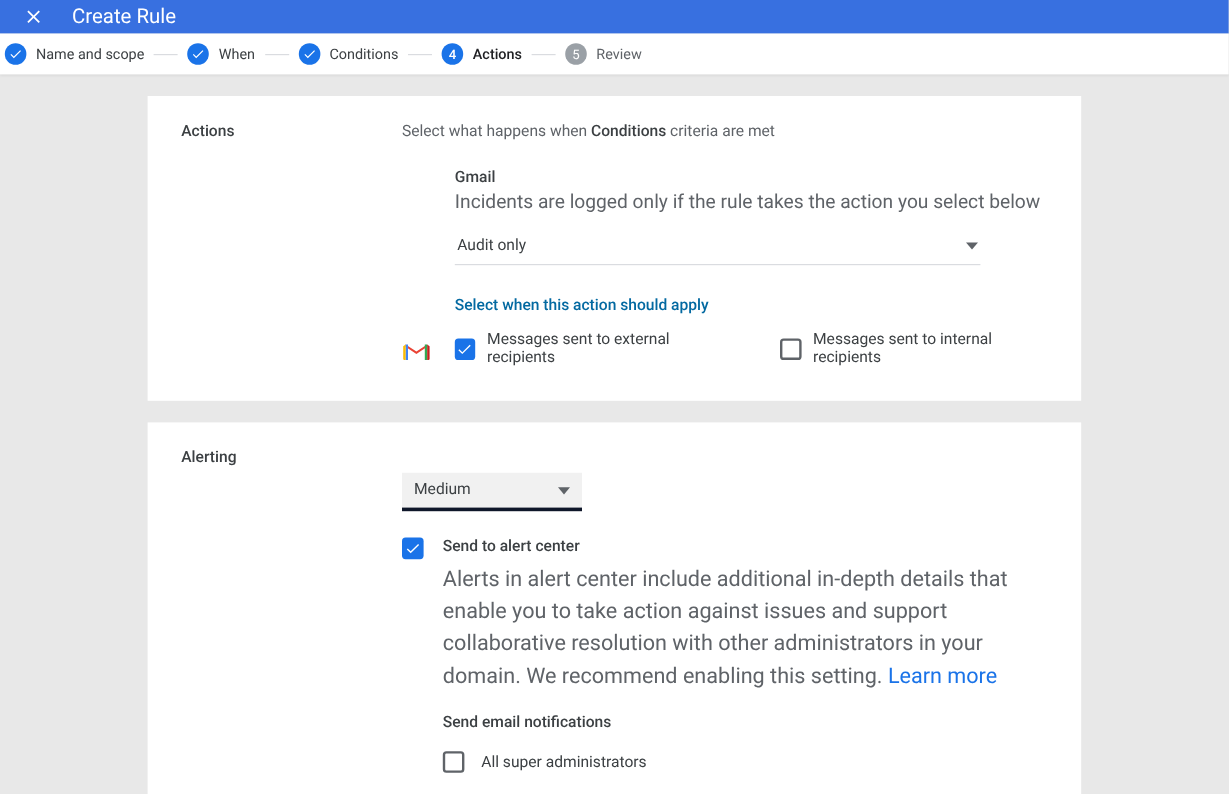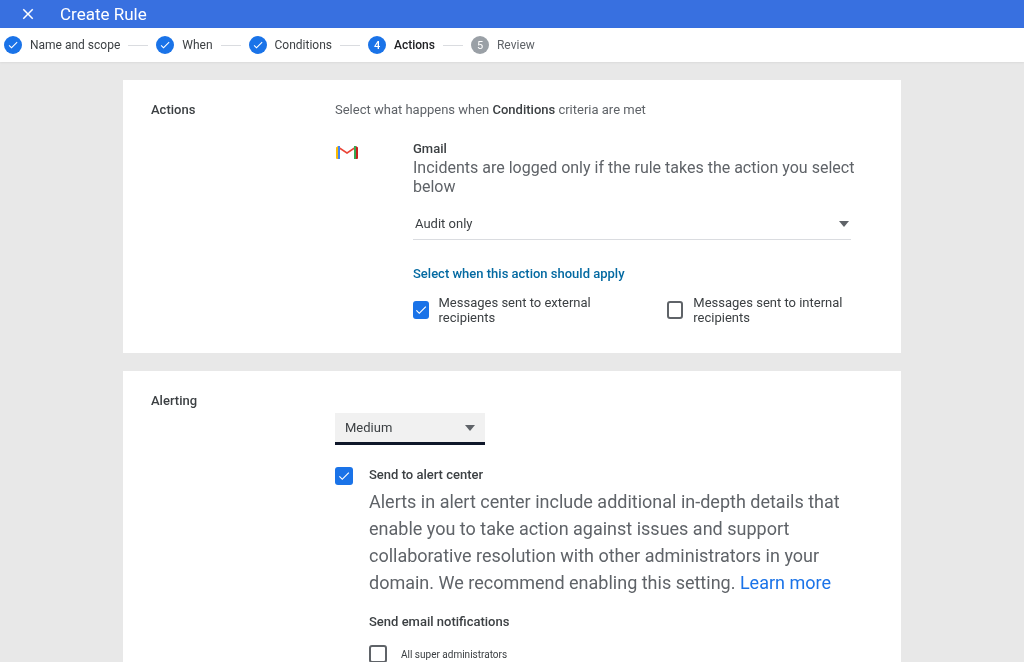--- a/index.html
+++ b/index.html
@@ -23,21 +23,21 @@
     
     .content { padding: 18px 0 0 0; display: flex; flex-direction: column; align-items: center; gap: 18px; }
     .card { background: #fff; width: 778px; padding: 22px 28px 28px 28px; }
     .card-row { display: flex; }
     .card-label { width: 184px; font-size: 13px; font-weight: 500; color: #3c4043; }
     .card-body { flex: 1; font-size: 13px; color: #3c4043; }
     
     .intro { color: #5f6368; font-size: 13px; }
     .intro b { color: #3c4043; font-weight: 500; }
     
-    .app-row { display: flex; align-items: flex-start; margin-top: 24px; gap: 34px; }
+    .app-row { display: flex; align-items: flex-end; margin-top: 24px; }
     .gmail-icon { width: 24px; margin-right: 20px; margin-top: 2px; }
     .app-name { font-size: 13px; font-weight: 500; color: #3c4043; }
     .app-desc { font-size: 16px; color: #5f6368; margin-top: 2px; }
     
     .select-field { border: none; border-bottom: 1px solid #dadce0; width: 438px; height: 32px; display: flex; align-items: center; justify-content: space-between; font-size: 13px; color: #3c4043; margin-top: 12px; cursor: pointer; padding: 0 2px; }
     .select-field svg { width: 10px; height: 10px; fill: #5f6368; }
     
     .subhead { font-size: 13px; font-weight: 500; color: #0369a1; margin-top: 26px; }
     .checkbox-row { display: flex; gap: 46px; margin-top: 14px; }
     .checkbox-item { display: flex; align-items: center; gap: 10px; cursor: pointer; }
@@ -56,21 +56,21 @@
     .alert-check { width: 18px; height: 18px; border-radius: 3px; background: #1a73e8; display: flex; align-items: center; justify-content: center; flex-shrink: 0; margin-right: 16px; }
     .alert-check svg { width: 14px; height: 14px; fill: #fff; }
     .alert-content { flex: 1; }
     .alert-title { font-size: 13px; font-weight: 500; color: #3c4043; }
     .alert-desc { font-size: 18px; color: #5f6368; line-height: 1.5; margin-top: 6px; }
     .learn-more { color: #1a73e8; cursor: pointer; }
     
     .email-head { font-size: 13px; font-weight: 500; color: #3c4043; margin-top: 18px; }
     .admin-check-row { display: flex; align-items: center; gap: 14px; margin-top: 16px; }
     .admin-check { width: 18px; height: 18px; border: 2px solid #5f6368; border-radius: 3px; cursor: pointer; }
-    .admin-label { font-size: 10px; color: #3c4043; }
+    .admin-label { font-size: 13px; color: #3c4043; }
   </style>
 </head>
 <body>
 
 <div class="header">
   <div class="close-btn">
     <svg viewBox="0 0 24 24">
         <path d="M19 6.41 17.59 5 12 10.59 6.41 5 5 6.41 10.59 12 5 17.59 6.41 19 12 13.41 17.59 19 19 17.59 13.41 12z"></path>
       </svg>
   </div>

